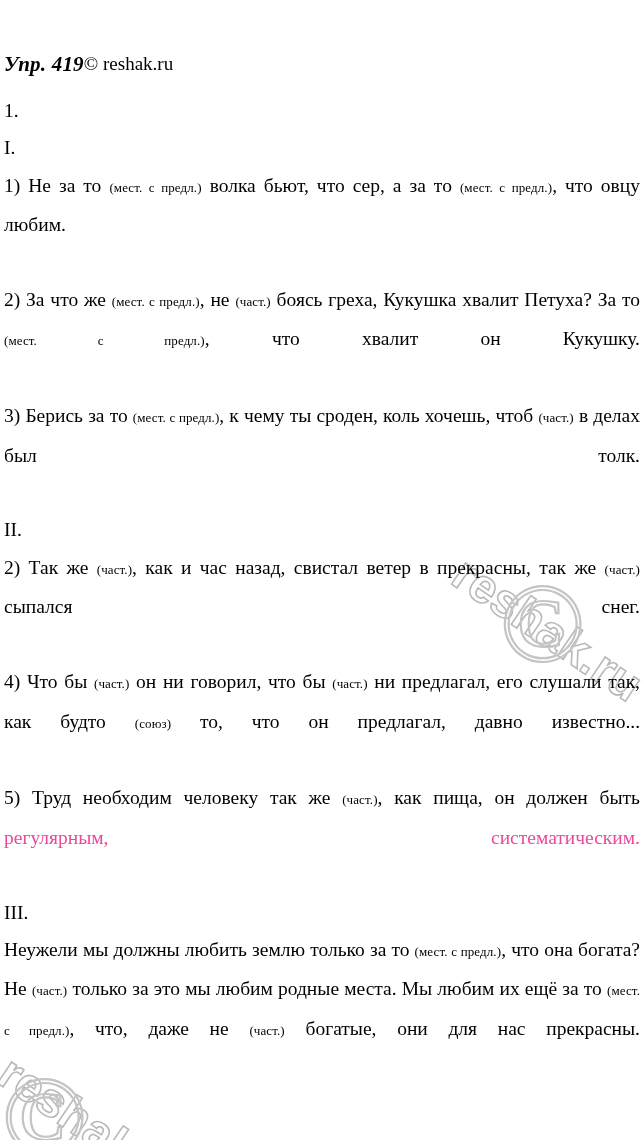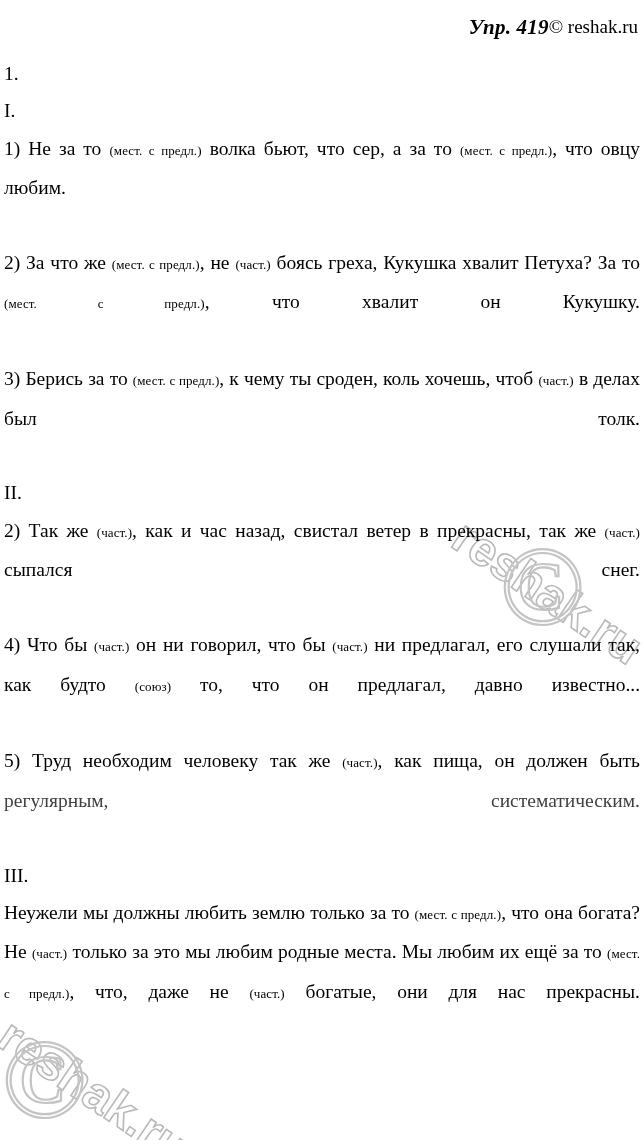--- a/index.html
+++ b/index.html
@@ -23,22 +23,23 @@
     box-sizing: border-box;
     padding: 0 4px;
   }
 
   
   .header {
     position: relative;
     height: 30px;
     display: flex;
     align-items: flex-start;
-    justify-content: flex-end;
+    justify-content: flex-start;
     padding-top: 15px;
+    margin-top: 37px;
   }
   .hdr-title {
     font-weight: bold;
     font-style: italic;
     font-size: 21px;
     line-height: 24px;
     letter-spacing: 0.2px;
     white-space: nowrap;
   }
   .hdr-copy {
@@ -78,21 +79,21 @@
   }
 
   
   .ann {
     font-size: 13px;
     letter-spacing: 0.1px;
   }
 
   
   .fade {
-    color: #404040;
+    color: #ec4899;
   }
 
   
   .wm {
     position: absolute;
     z-index: 1;
     pointer-events: none;
     user-select: none;
   }
   .wm-word {

